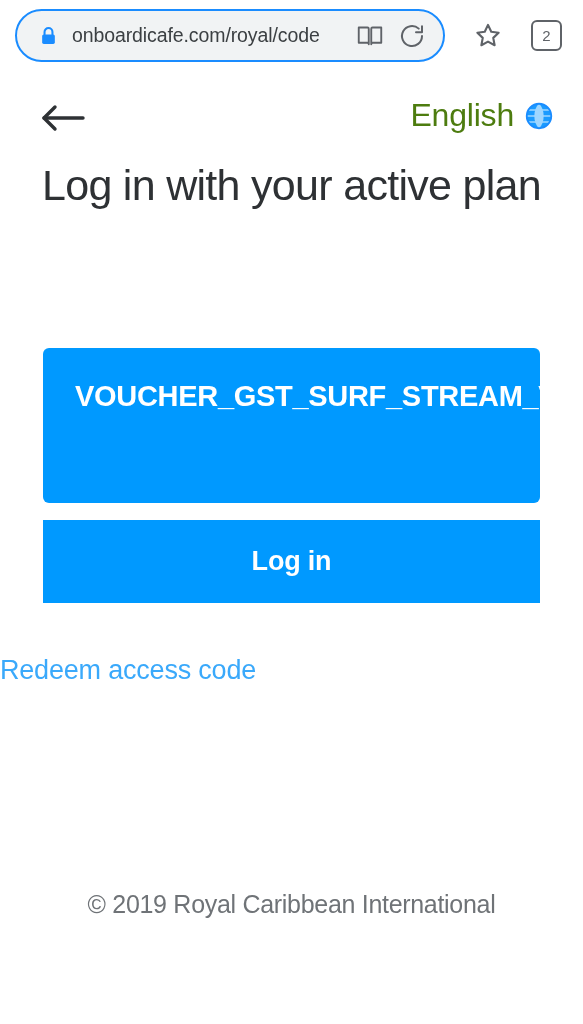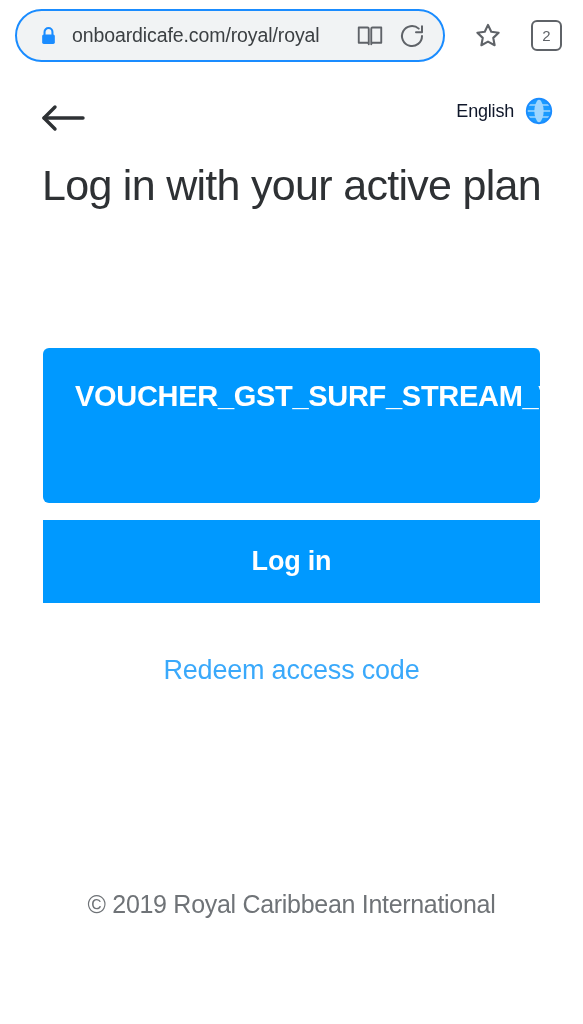--- a/index.html
+++ b/index.html
@@ -110,22 +110,22 @@
     position: absolute;
     right: 30px;
     top: 2px;
     display: flex;
     align-items: center;
     gap: 11px;
     cursor: pointer;
   }
 
   .lang-label {
-    font-size: 18px;
-    color: #0f172a;
+    font-size: 32px;
+    color: #4d7c0f;
     letter-spacing: -0.2px;
   }
 
   .globe-icon { width: 28px; height: 28px; display: block; }
 
   
   .page-title {
     position: absolute;
     top: 158px;
     left: 40px;
@@ -178,21 +178,20 @@
     font-weight: bold;
     letter-spacing: -0.2px;
     cursor: pointer;
   }
 
   .redeem-link {
     position: absolute;
     top: 655px;
     left: 0;
     width: 583px;
-    text-align: center;
     font-size: 27px;
     color: #3aa9fb;
     text-decoration: none;
     cursor: pointer;
     letter-spacing: -0.2px;
   }
 
   
   .footer {
     position: absolute;
@@ -232,21 +231,21 @@
 <body>
 
 <div class="browser-bar">
 
   <div class="omnibox">
     <svg class="lock-icon" viewBox="0 0 24 24">
       <path d="M7 10V7a5 5 0 0 1 10 0v3" fill="none" stroke="#1a8cff" stroke-width="2.6" stroke-linecap="round"></path>
       <rect x="4" y="10" width="16" height="12" rx="2" fill="#1a8cff"></rect>
     </svg>
 
-    <span class="url-text" title="onboardicafe.com/royal/defau">onboardicafe.com/royal/royal</span>
+    <span class="url-text" title="onboardicafe.com/royal/defau">onboardicafe.com/royal/code</span>
 
     <svg class="omnibox-icon" viewBox="0 0 24 24">
       <path d="M3 5.2h7c0.6 0 1 0.4 1 1v12.4c0-0.7-0.5-1.2-1.1-1.2H3z" fill="none" stroke="#5f6368" stroke-width="1.5" stroke-linejoin="round"></path>
       <path d="M21 5.2h-7c-0.6 0-1 0.4-1 1v12.4c0-0.7 0.5-1.2 1.1-1.2H21z" fill="none" stroke="#5f6368" stroke-width="1.5" stroke-linejoin="round"></path>
     </svg>
 
     <svg class="omnibox-icon" viewBox="0 0 24 24">
       <path d="M20 12a8 8 0 1 1-2.6-5.9" fill="none" stroke="#5f6368" stroke-width="1.6" stroke-linecap="round"></path>
       <path d="M20 4.2V9h-4.8" fill="none" stroke="#5f6368" stroke-width="1.6" stroke-linecap="round" stroke-linejoin="round"></path>
     </svg>

